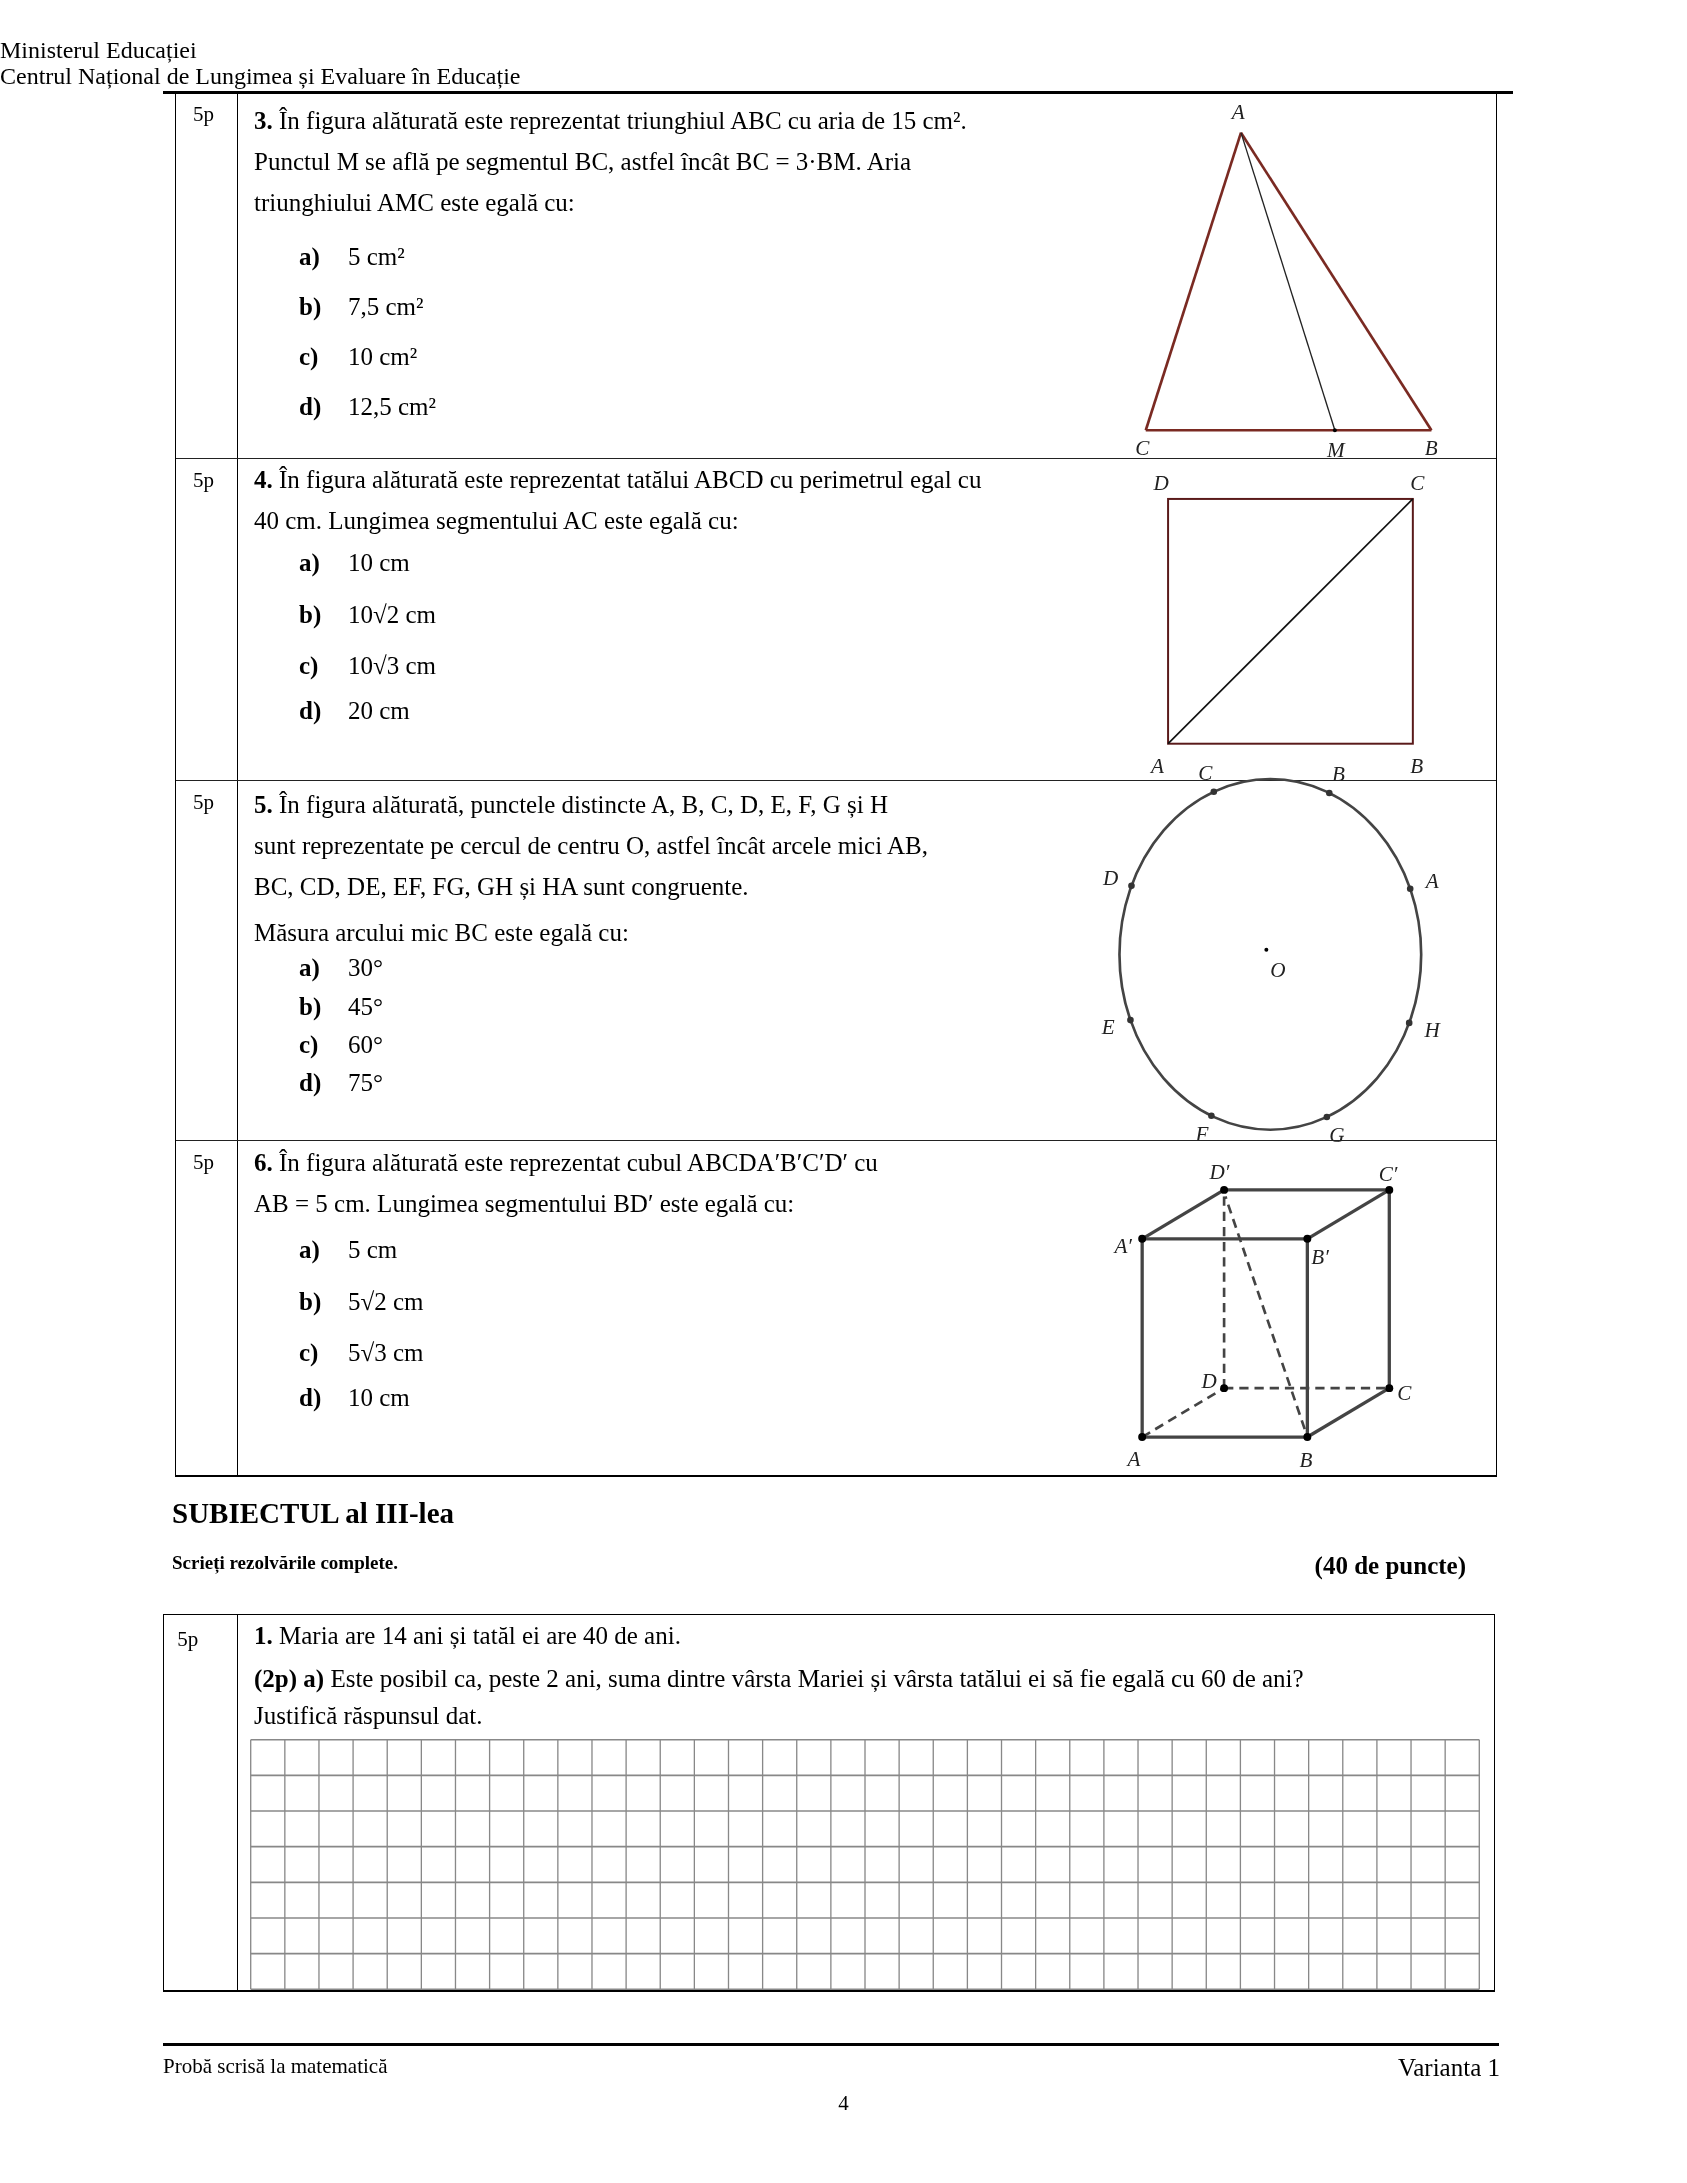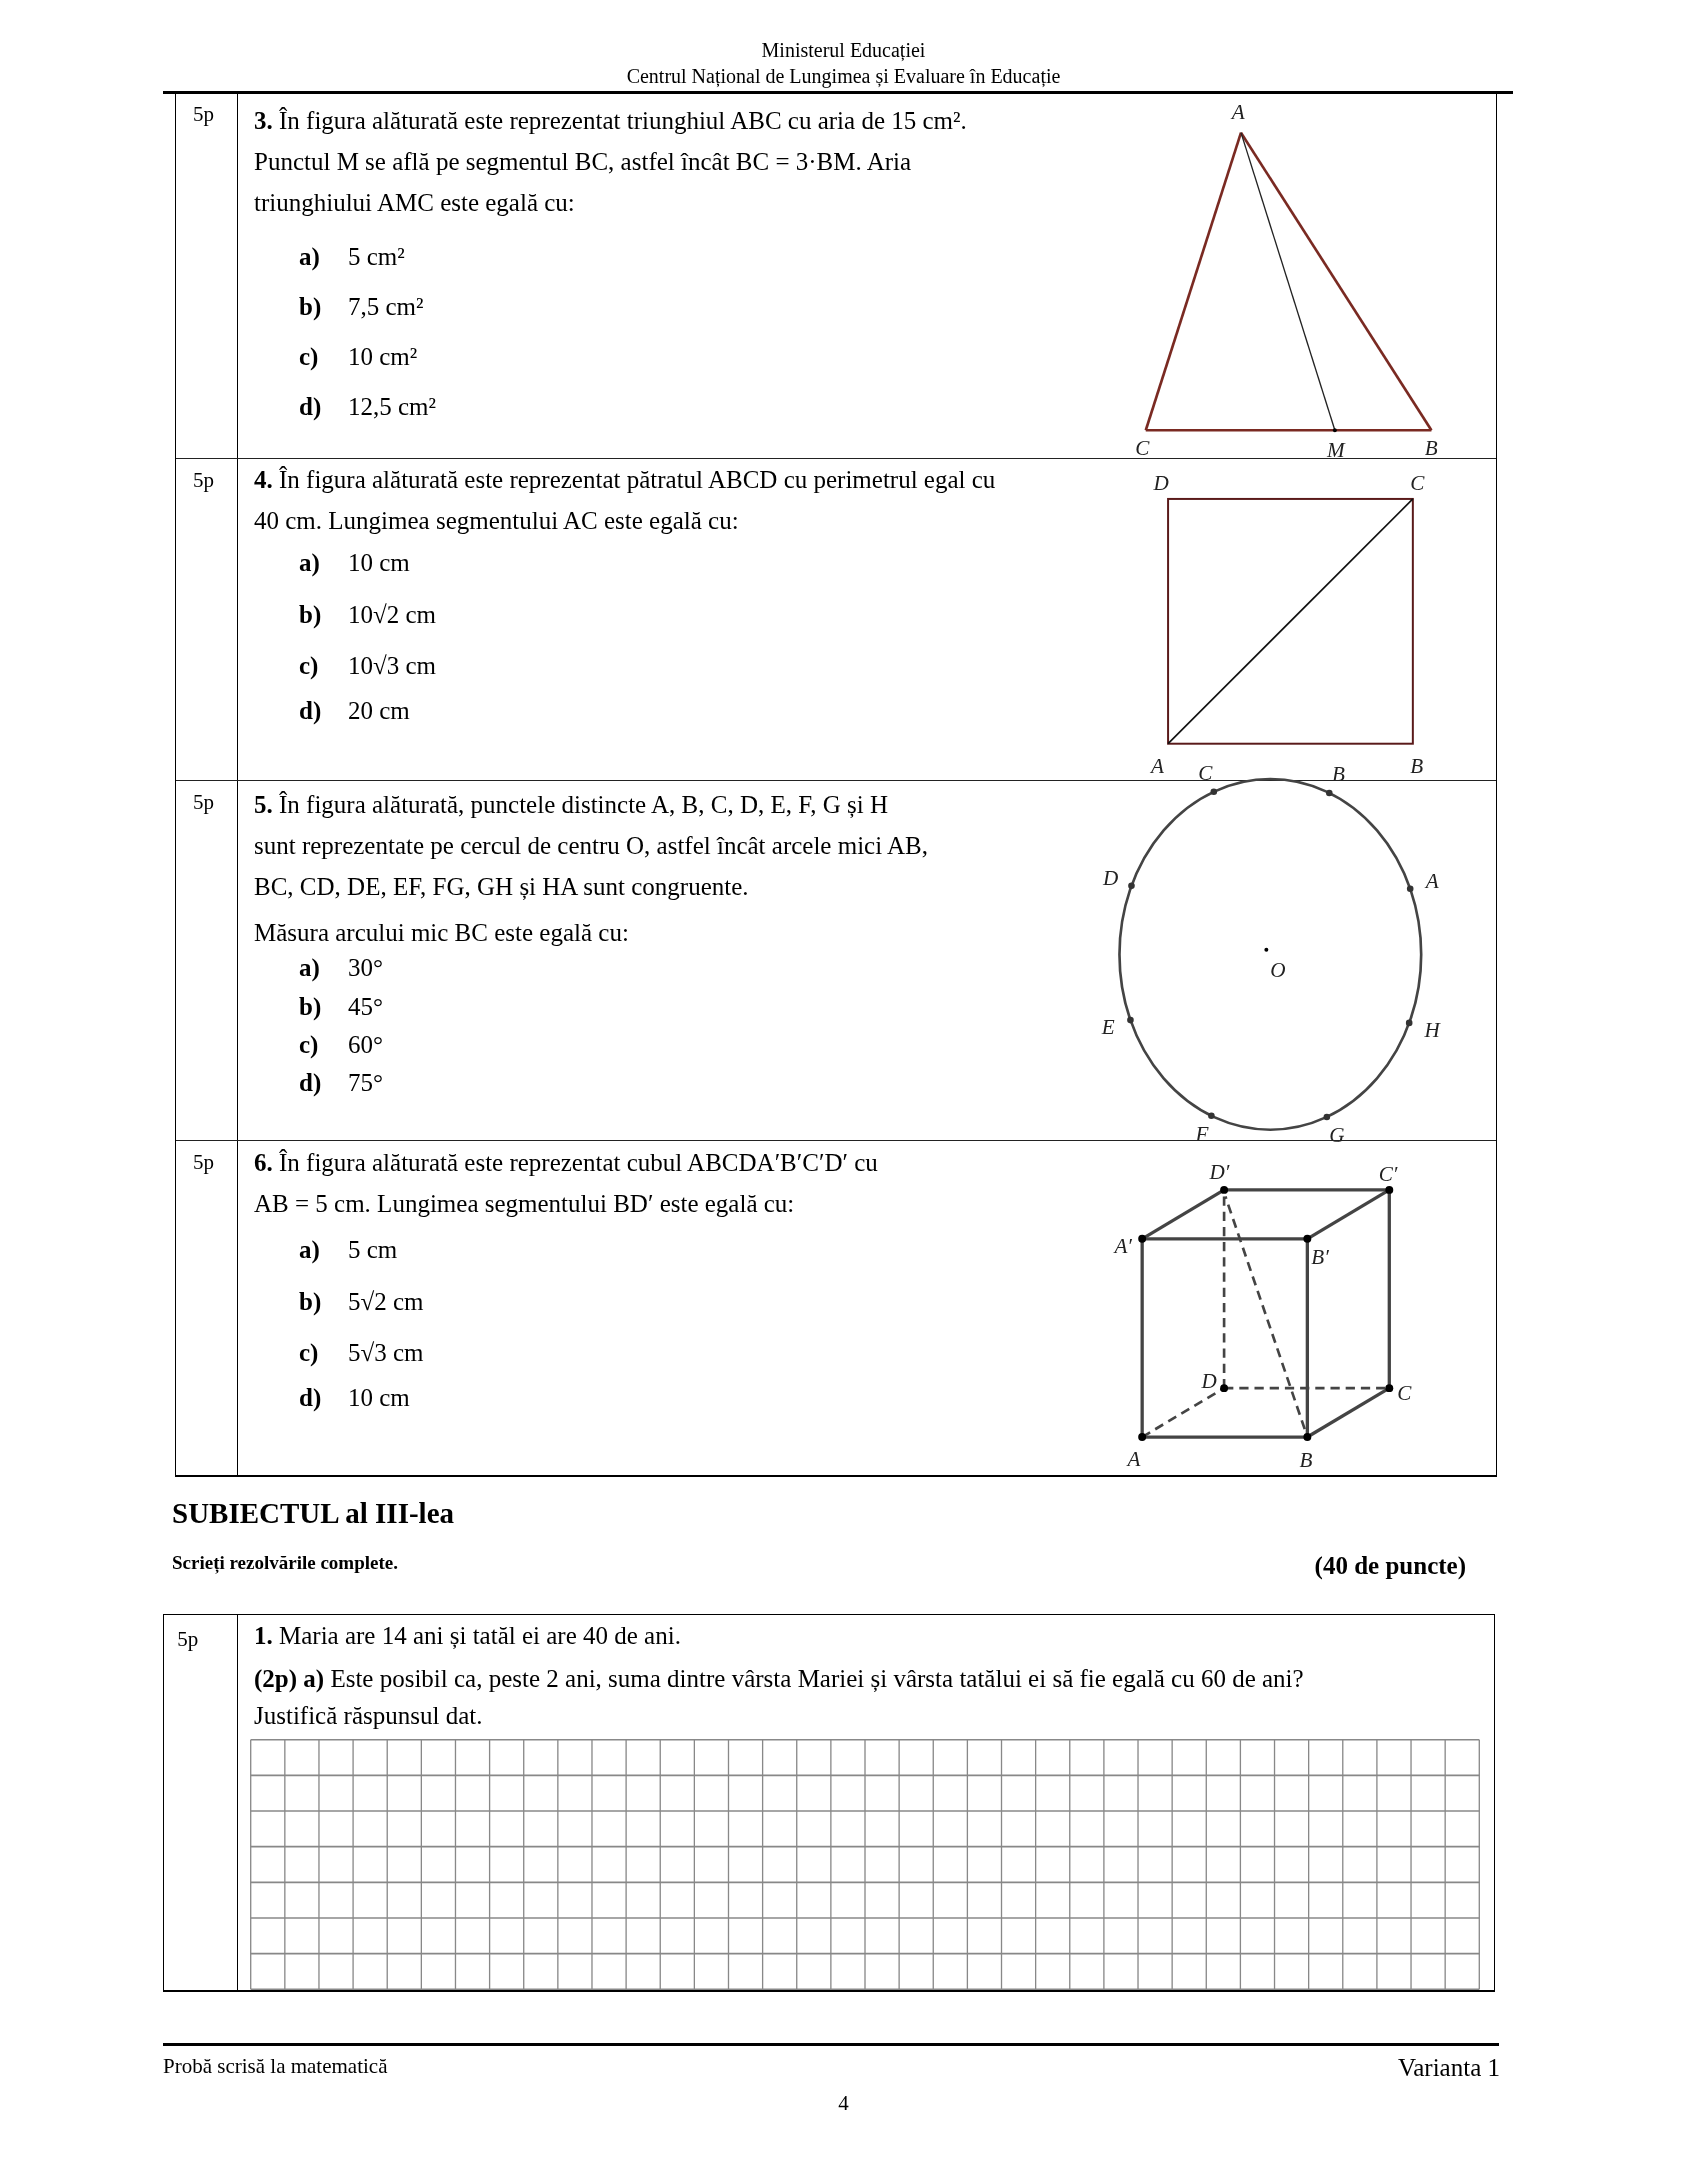--- a/index.html
+++ b/index.html
@@ -1,21 +1,21 @@
 <!DOCTYPE html>
 <html style="font-size:10.6px"><head>
 <meta charset="utf-8">
 <style>
   html, body { margin: 0; padding: 0; background: #ffffff; }
   body {
     width: 1687px; height: 2183px; position: relative; overflow: hidden;
     font-family: "Liberation Serif", "DejaVu Serif", serif; color: #000;
   }
   .abs { position: absolute; }
-  .hdr { left: 0; width: 1687px; text-align: center; font-size: 20px; line-height: 24px; }
+  .hdr { left: 0; width: 1687px; text-align: left; font-size: 24px; line-height: 24px; }
   .rule-thick { background: #000; }
   .qtable {
     position: absolute; left: 175px; top: 93px; width: 1322px; height: 1384px;
     border-left: 1.3px solid #000; border-right: 1.3px solid #000; border-bottom: 2px solid #000;
     box-sizing: border-box;
   }
   .qrow { position: absolute; left: 0; width: 100%; border-top: 1.3px solid #222; box-sizing: border-box; }
   .pcol { position: absolute; left: 61px; top: 0; bottom: 0; width: 1.3px; background: #000; }
   .pts { position: absolute; left: 17px; top: 9.3px; font-weight: normal; font-size: 21px; }
   .stem { position: absolute; left: 78px; font-size: 25px; line-height: 41px; }
@@ -75,21 +75,21 @@
         <text class="flabel" x="50" y="548">C</text>
         <text class="flabel" x="340" y="550">M</text>
         <text class="flabel" x="488" y="548">B</text>
       </svg>
     </div>
   </div>
 
   <div class="qrow" style="top:365px;height:322px">
     <div class="pts">5p</div>
     <div class="stem" style="top:0px">
-      <div><b>4.</b> <span>În figura alăturată este reprezentat pătratul ABCD cu perimetrul egal cu</span></div>
+      <div><b>4.</b> <span>În figura alăturată este reprezentat tatălui ABCD cu perimetrul egal cu</span></div>
       <div>40 cm. Lungimea segmentului AC este egală cu:</div>
     </div>
     <div class="opt" style="top:90px"><span class="l">a)</span><span>10 cm</span></div>
     <div class="opt" style="top:142px"><span class="l">b)</span><span>10√2 cm</span></div>
     <div class="opt" style="top:193px"><span class="l">c)</span><span>10√3 cm</span></div>
     <div class="opt" style="top:238px"><span class="l">d)</span><span>20 cm</span></div>
     <div class="fig" style="left:959px;top:0;width:344px;height:322px">
       <svg width="344" height="322" viewBox="0 0 520 486">
         <rect x="50" y="60" width="370" height="370" fill="none" stroke="#5a1a1a" stroke-width="3"></rect>
         <line x1="50" y1="430" x2="420" y2="60" stroke="#111" stroke-width="2.5"></line>

